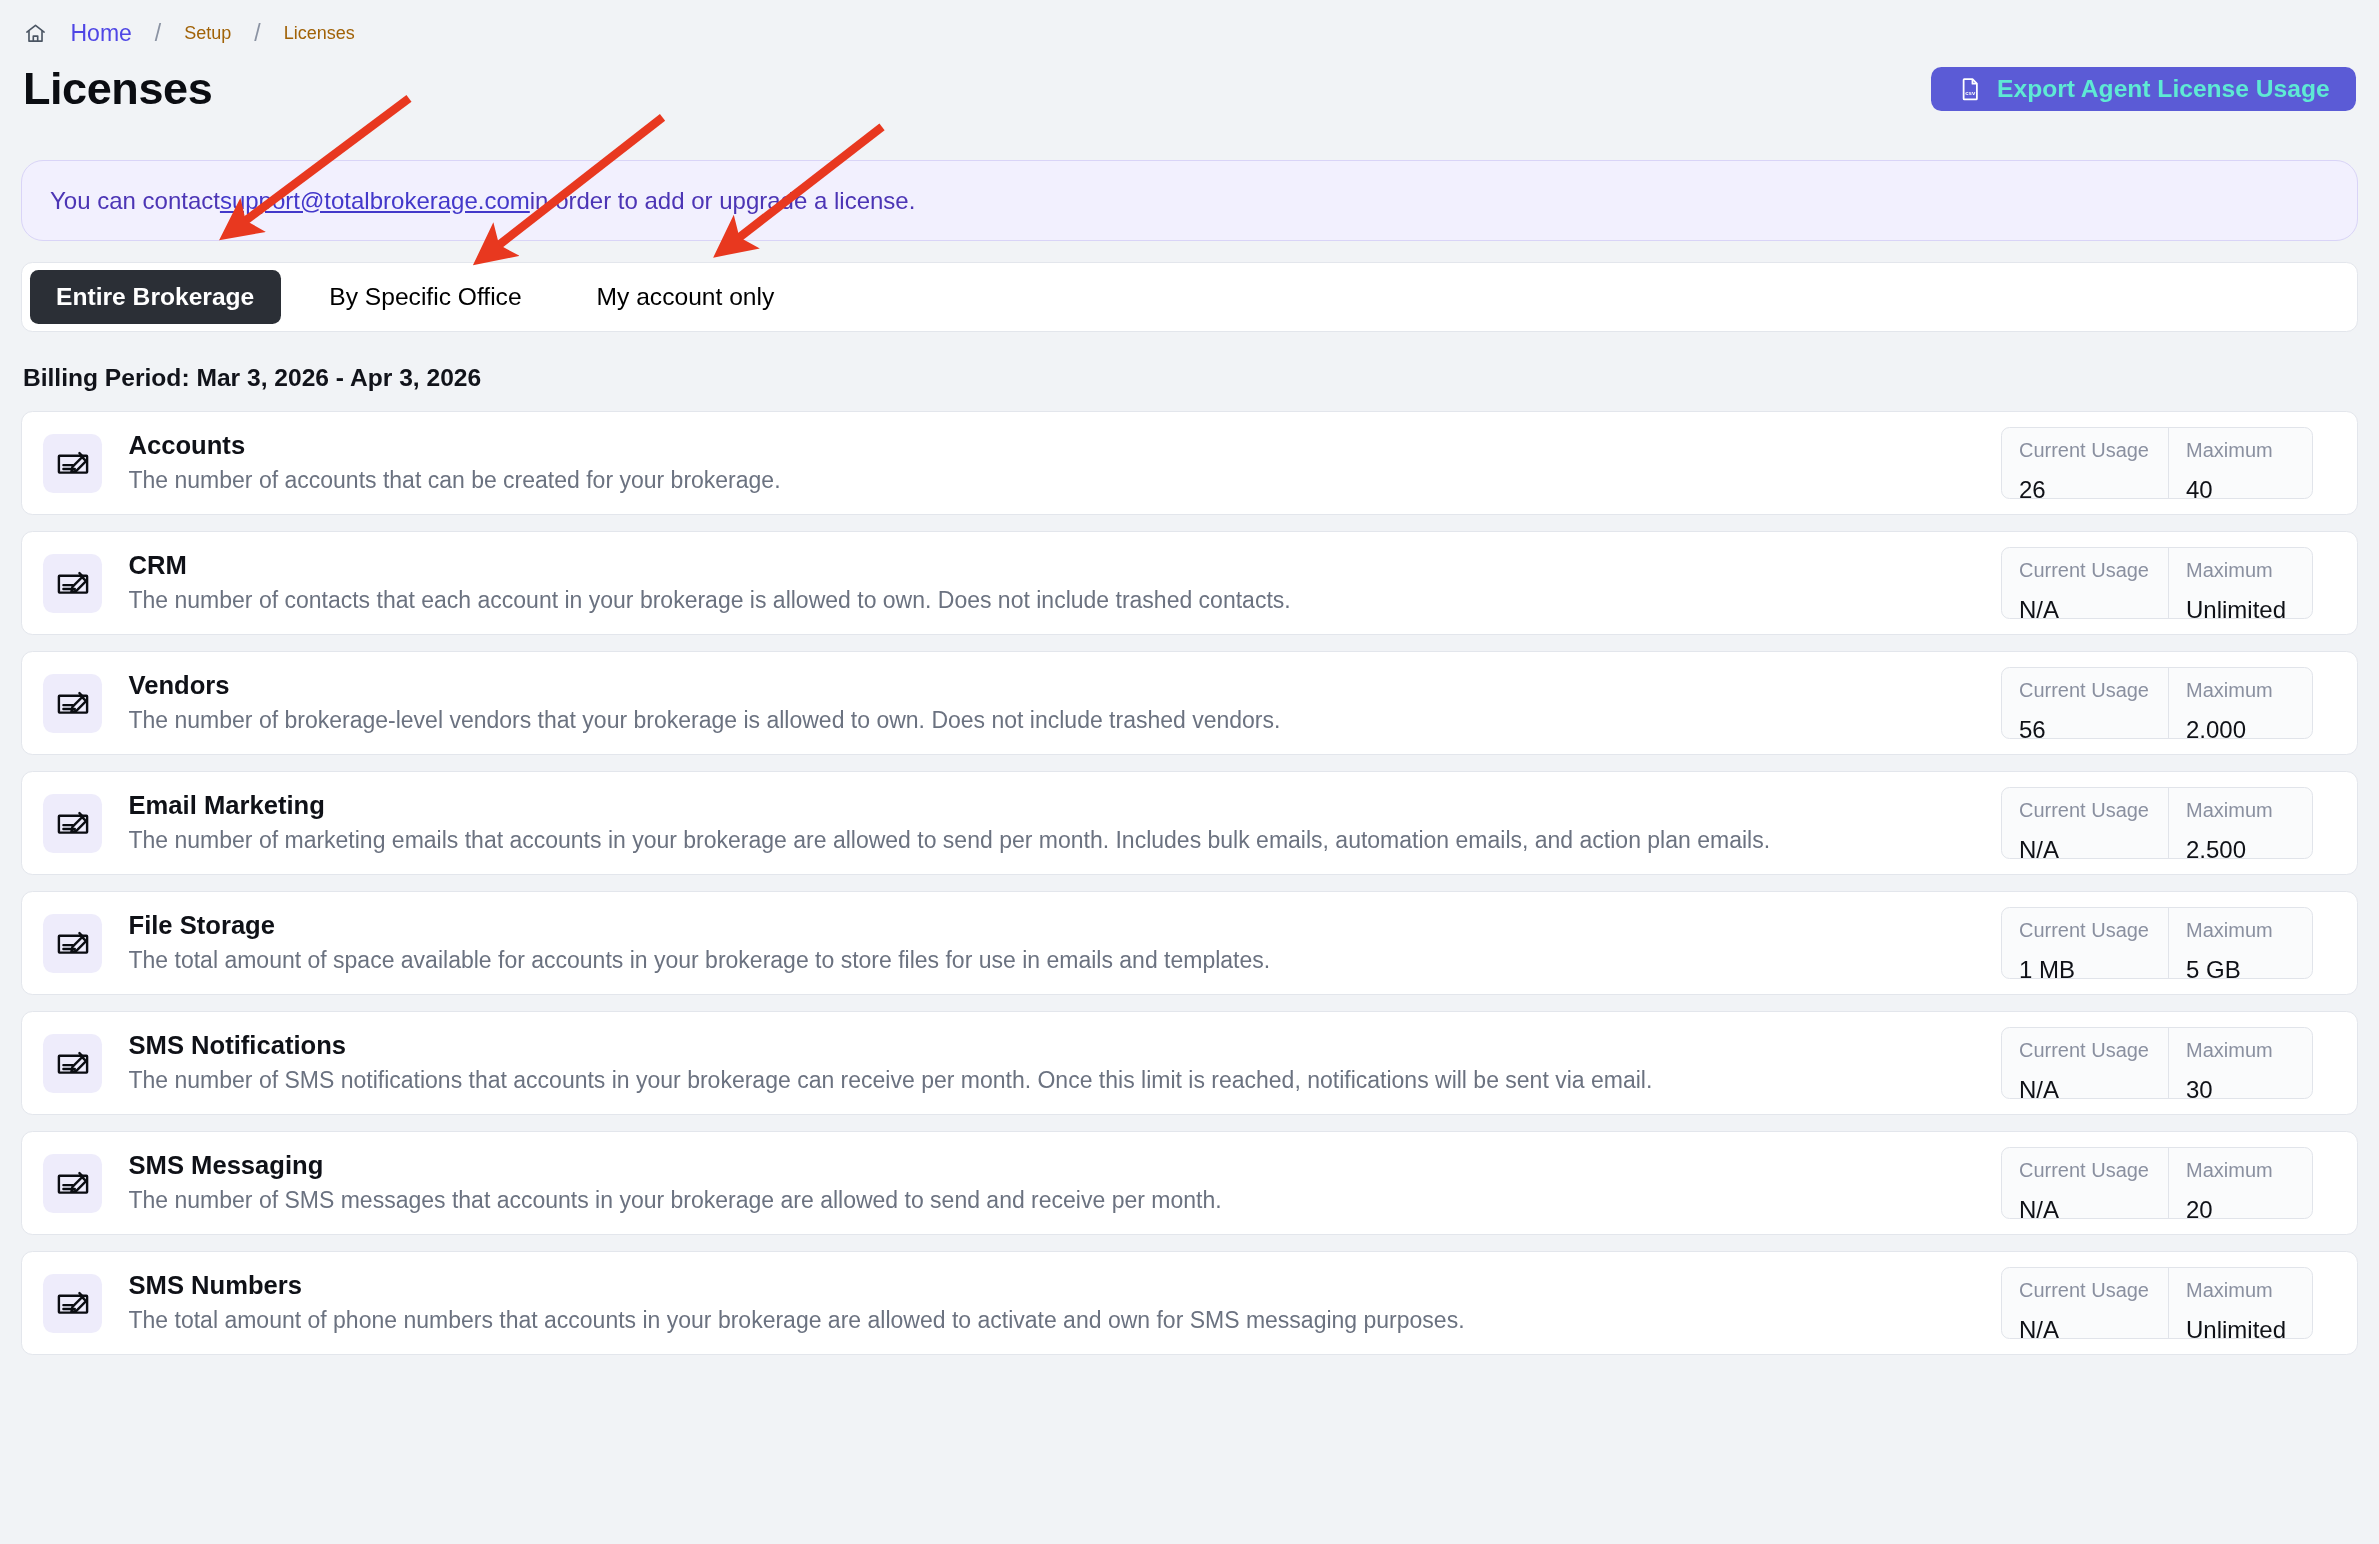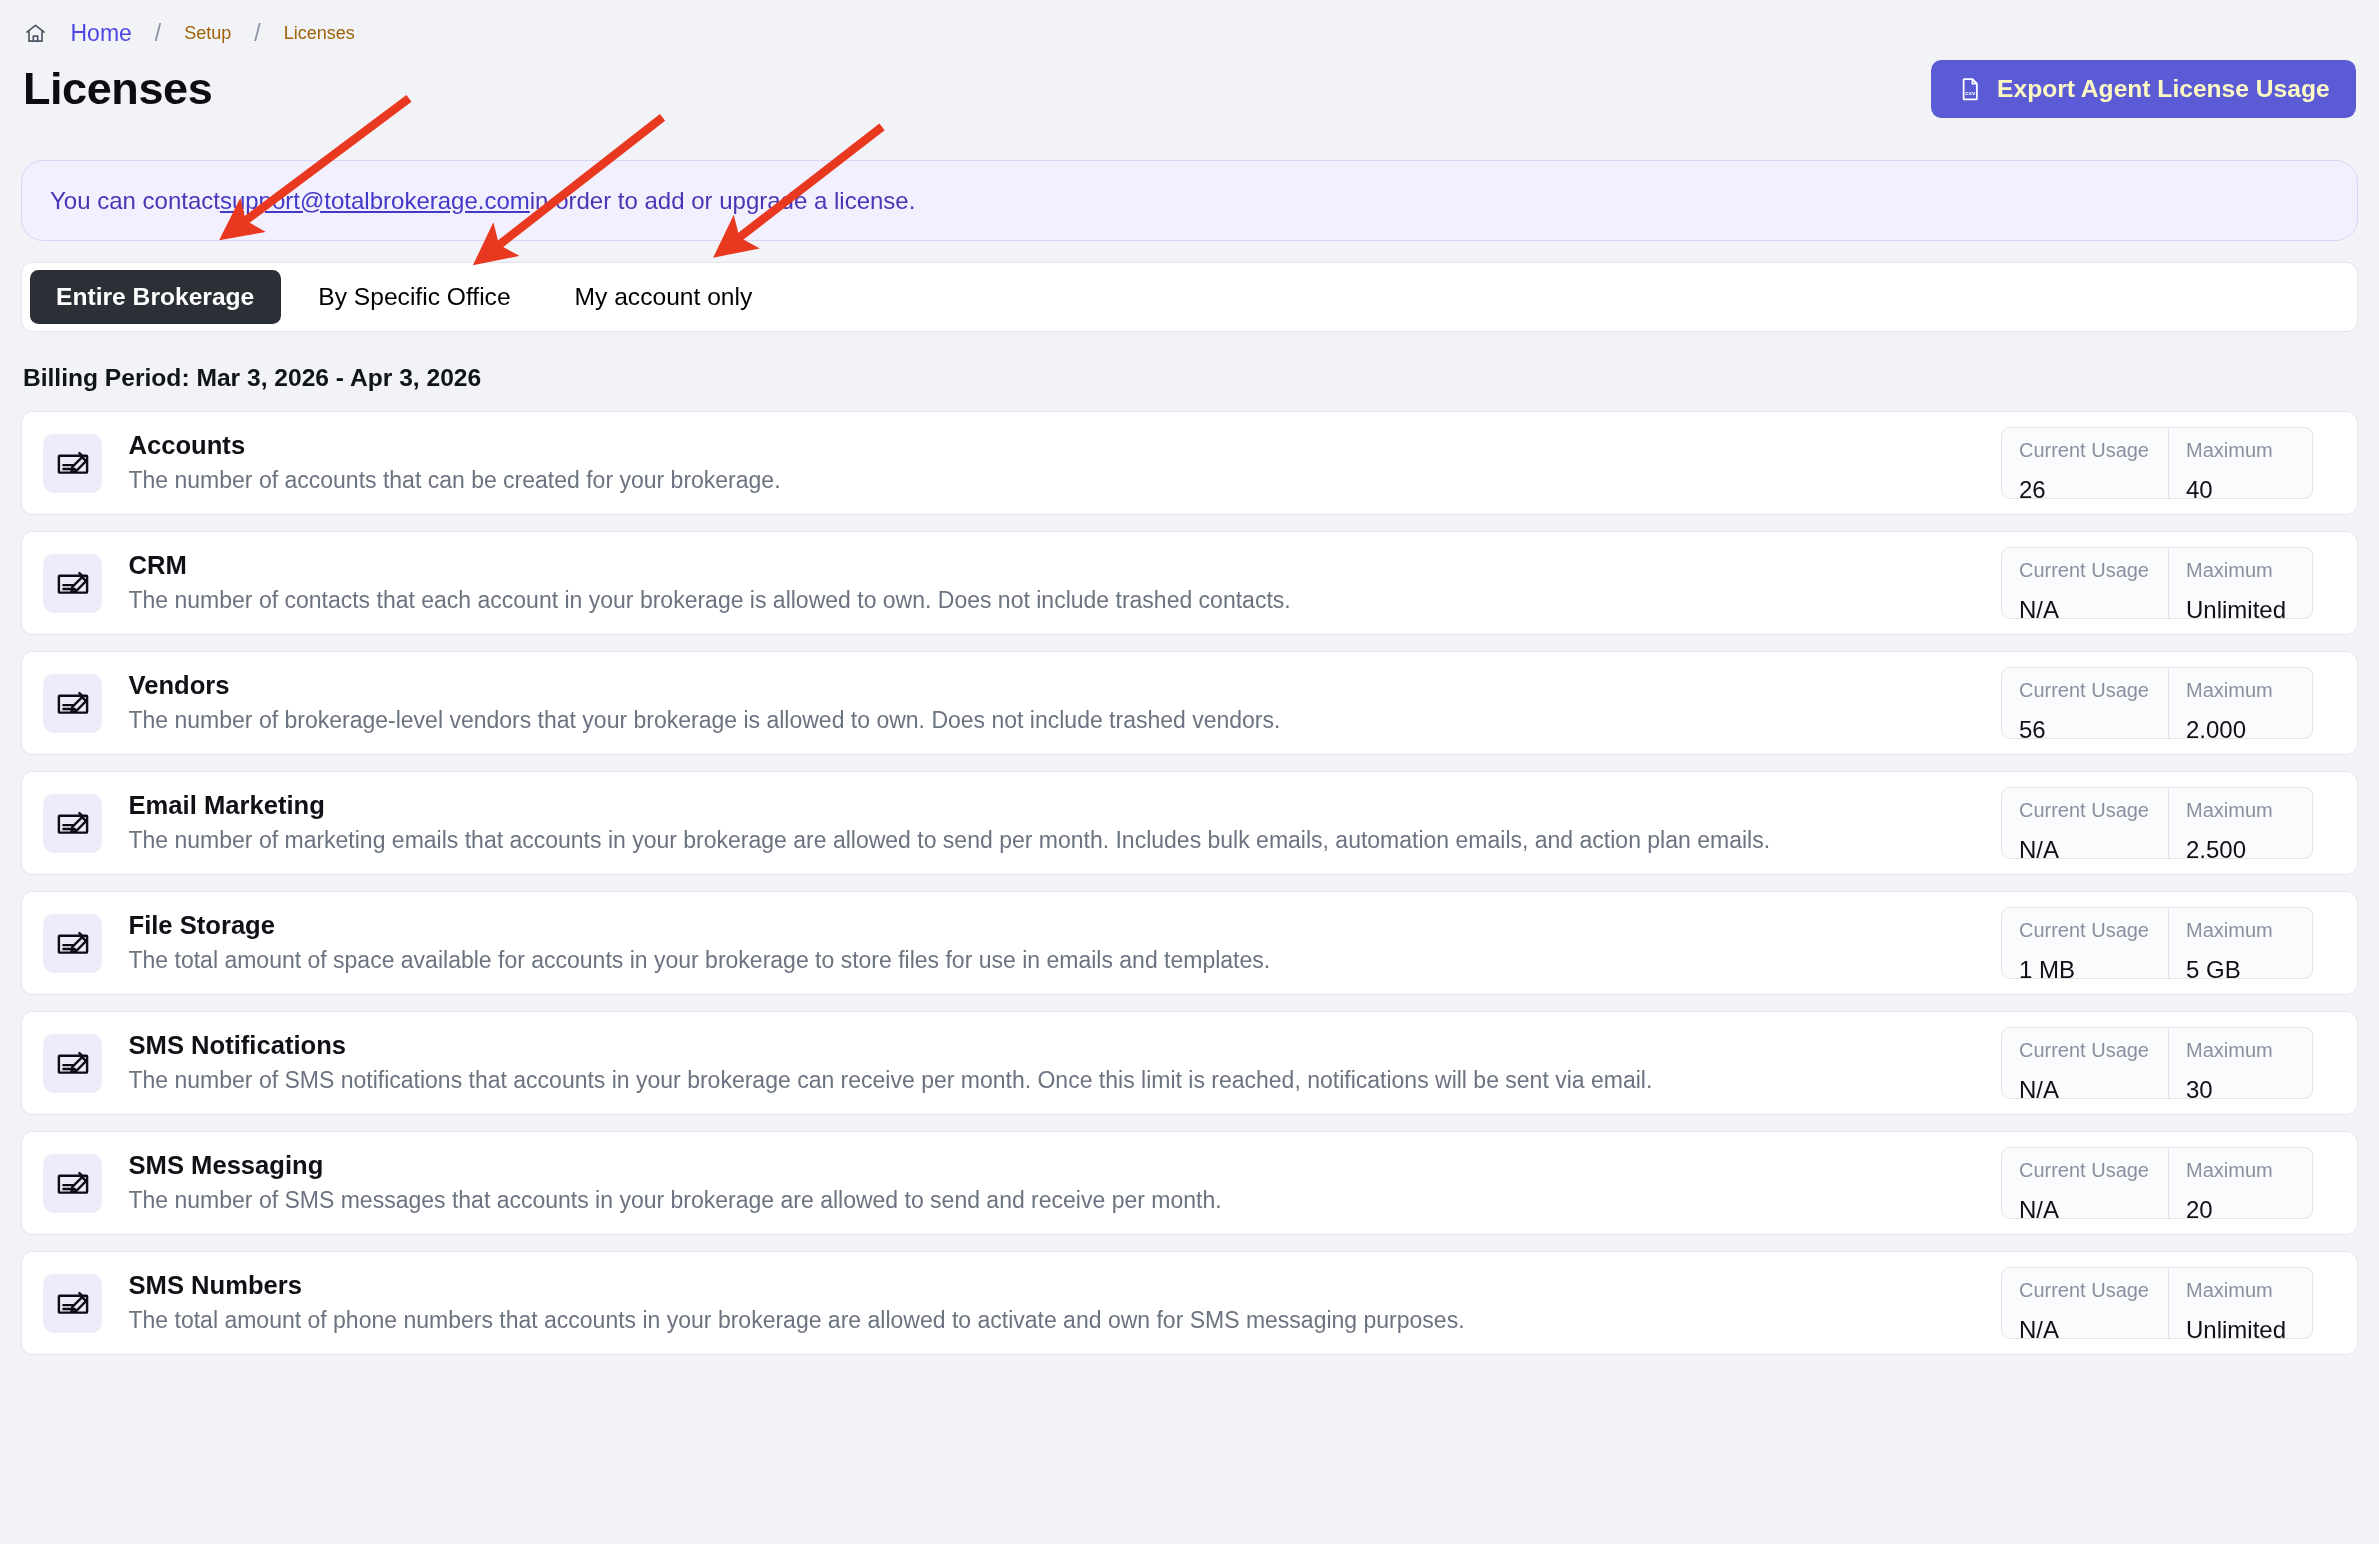--- a/index.html
+++ b/index.html
@@ -59,29 +59,29 @@
     font-weight: bold;
     color: #0b0d12;
     letter-spacing: -0.4px;
     line-height: 1;
   }
   .export-btn {
     display: inline-flex;
     align-items: center;
     gap: 13.2px;
     background: #5b5bd6;
-    color: #fef9c3;
+    color: #5eead4;
     border: none;
     border-radius: 10.4px;
     padding: 13.2px 26.5px;
     font-size: 24.6px;
     font-family: "Liberation Sans", sans-serif;
     font-weight: bold;
     cursor: pointer;
-    height: 58px;
+    height: 44px;
   }
   .csv-icon { display: inline-flex; align-items: center; }
 
   
   .banner {
     margin-top: 39px;
     background: #f2f0fe;
     border: 0.9px solid #d9d4f7;
     border-radius: 22px;
     padding: 24.6px 28px;
@@ -99,21 +99,21 @@
   
   .tabs {
     margin-top: 21px;
     background: #ffffff;
     border: 0.9px solid #e3e6ec;
     border-radius: 11.4px;
     height: 70px;
     display: flex;
     align-items: center;
     padding: 0 7.6px;
-    gap: 11px;
+    gap: 22px;
   }
   .tab {
     font-size: 24.6px;
     color: #000000;
     padding: 13.2px 26.5px;
     border-radius: 8.5px;
     cursor: pointer;
     background: transparent;
     border: none;
     font-family: "Liberation Sans", sans-serif;

